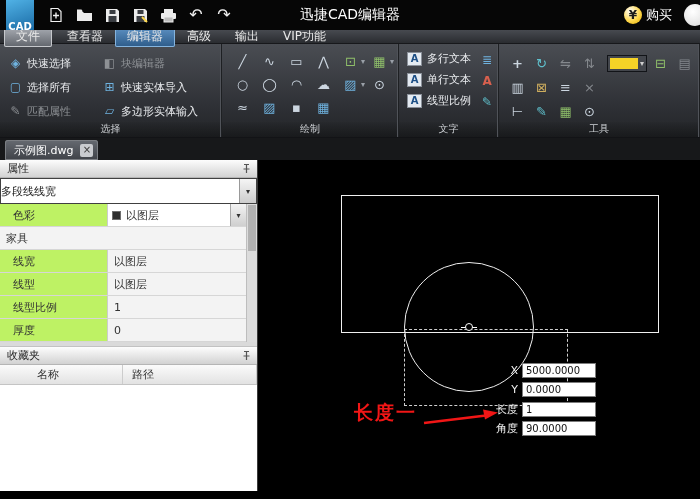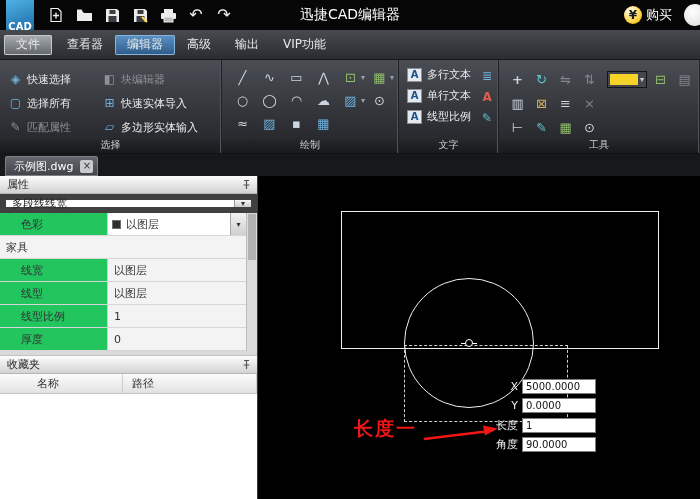--- a/index.html
+++ b/index.html
@@ -16,21 +16,21 @@
   .tbicon { width:26px; height:24px; display:flex; align-items:center; justify-content:center; margin:0 1px; cursor:pointer; }
   .tbicon svg { display:block; }
   .tbglyph { color:#f2f2f2; font-size:16px; line-height:1; }
   .apptitle { position:absolute; left:0; right:0; text-align:center; color:#fff; font-size:14px; pointer-events:none; }
   .tbright { margin-left:auto; display:flex; align-items:center; z-index:2; }
   .yen { width:18px; height:18px; border-radius:50%; background:radial-gradient(circle at 35% 30%, #fff, #ffd84d 55%, #e0ac00);
          color:#1c1c1c; font-size:12px; font-weight:bold; display:flex; align-items:center; justify-content:center; margin-right:4px; }
   .buy { display:flex; align-items:center; color:#fff; font-size:13px; margin-right:12px; cursor:pointer; }
   .support { width:22px; height:22px; border-radius:50%; background:radial-gradient(circle at 40% 35%, #fff, #d8d8d8); margin-right:-12px; }
   
-  .menubar { height:30px; background:linear-gradient(#474a50,#2a2c30); border-bottom:1px solid #17181b; display:flex; align-items:center; padding-left:4px; }
+  .menubar { height:14px; background:linear-gradient(#474a50,#2a2c30); border-bottom:1px solid #17181b; display:flex; align-items:center; padding-left:4px; }
   .menu-item { color:#e8e8e8; font-size:12px; padding:2px 12px; height:20px; display:flex; align-items:center; cursor:pointer; border-radius:2px; }
   .menu-item.file { background:linear-gradient(#aaaeb5,#60646b); box-shadow:inset 0 0 0 1px #c6c8cc; margin-right:3px; }
   .menu-item.active { background:linear-gradient(#5e92c4,#2d5b89); box-shadow:inset 0 0 0 1px #85b4de; }
   
   .ribbon { height:94px; background:linear-gradient(#4a4d53,#2d2f34 70%, #232528); border-bottom:1px solid #121316; display:flex; }
   .rgroup { position:relative; height:100%; border-right:1px solid #1e2023; box-shadow:inset -1px 0 0 #505359; }
   .rgroup::after { content:""; position:absolute; left:0; right:1px; bottom:0; height:15px; background:linear-gradient(rgba(0,0,0,0.05),rgba(0,0,0,0.3)); }
   .glabel { position:absolute; bottom:1px; left:0; right:0; text-align:center; font-size:10px; color:#cfd2d6; z-index:2; }
   .g-select { width:222px; padding:7px 4px 16px 6px; }
   .sel-grid { display:grid; grid-template-columns:94px 118px; grid-auto-rows:24px; }
@@ -61,25 +61,25 @@
   .color-dd .dd-mark { margin-left:2px; font-size:8px; color:#d0d0d0; }
   
   .tabbar { height:22px; background:#17181a; display:flex; align-items:flex-end; padding:0 0 0 5px; }
   .tab { height:20px; display:flex; align-items:center; gap:7px; background:linear-gradient(#666a71,#3f4248); box-shadow:inset 0 0 0 1px #7b7e83; border-radius:3px 3px 0 0; color:#fff; font-size:11px; padding:0 5px 0 9px; cursor:pointer; }
   .tab-close { width:13px; height:13px; background:#c9cbcf; color:#3a3a3a; font-size:10px; line-height:12px; text-align:center; border-radius:2px; cursor:pointer; }
   
   .content { display:flex; height:331px; }
   .sidepanel { width:258px; background:#e8e8e8; border-right:1px solid #3a3a3a; display:flex; flex-direction:column; }
   .phead { height:18px; flex:none; background:linear-gradient(#fdfdfd,#d2d2d2); border-bottom:1px solid #b5b5b5; display:flex; align-items:center; font-size:11px; color:#222; padding:0 5px 0 7px; }
   .pin { margin-left:auto; cursor:pointer; display:flex; }
-  .selector { height:19px; flex:none; background:#fff; border:6px solid #404040; display:flex; align-items:center; font-size:11px; color:#222; padding-left:6px; cursor:pointer; }
+  .selector { height:26px; flex:none; background:#fff; border:1px solid #404040; display:flex; align-items:center; font-size:11px; color:#222; cursor:pointer; }
   .dd-btn { margin-left:auto; width:17px; align-self:stretch; background:linear-gradient(#f5f5f5,#cdcdcd); border-left:1px solid #999; display:flex; align-items:center; justify-content:center; font-size:8px; color:#333; cursor:pointer; }
   .ptable { position:relative; flex:none; padding-right:11px; }
   .prow { display:flex; height:23px; border-bottom:1px solid #d6d6d6; font-size:11px; }
-  .plabel { width:108px; flex:none; background:#22c55e; color:#333; display:flex; align-items:center; padding-left:21px; border-right:1px solid #cccccc; }
+  .plabel { width:108px; flex:none; background:#bef264; color:#333; display:flex; align-items:center; padding-left:13px; border-right:1px solid #cccccc; }
   .pvalue { flex:1; background:#f3f3f3; color:#333; display:flex; align-items:center; padding-left:6px; }
   .pvalue.editable { background:#fff; padding-left:4px; }
   .swatch { width:9px; height:9px; background:#2e2e2e; border:1px solid #6e6e6e; margin-right:5px; flex:none; }
   .dd2 { margin-left:auto; width:16px; align-self:stretch; background:linear-gradient(#f3f3f3,#cfcfcf); border-left:1px solid #a8a8a8; display:flex; align-items:center; justify-content:center; font-size:8px; color:#333; cursor:pointer; }
   .pscroll { position:absolute; right:0; top:0; bottom:0; width:11px; background:#dcdcdc; border-left:1px solid #bdbdbd; cursor:pointer; }
   .pthumb { position:absolute; top:1px; left:1px; width:8px; height:46px; background:#b2b2b2; cursor:grab; }
   .spacer { height:5px; flex:none; background:#dadada; border-bottom:1px solid #c2c2c2; }
   .fav-cols { height:20px; flex:none; display:flex; background:linear-gradient(#fbfbfb,#e2e2e2); border-bottom:1px solid #c4c4c4; font-size:11px; color:#333;padding-left:28px; }
   .fav-col { display:flex; align-items:center; padding-left:9px; border-right:1px solid #cccccc; }
   .fav-col.c0 { width:95px; flex:none; }

